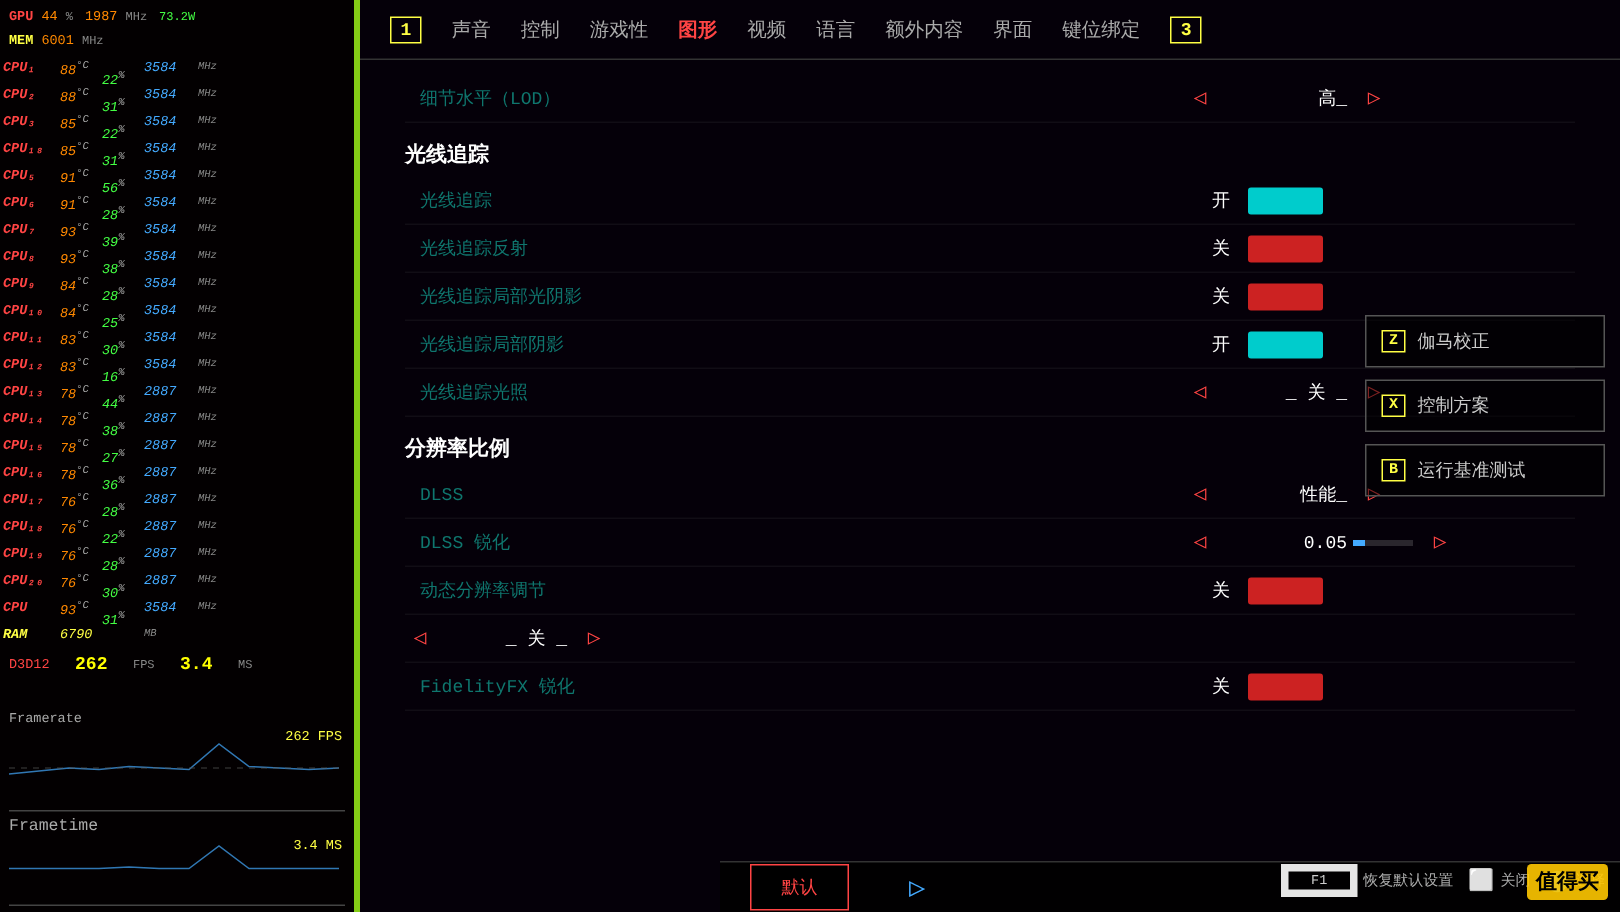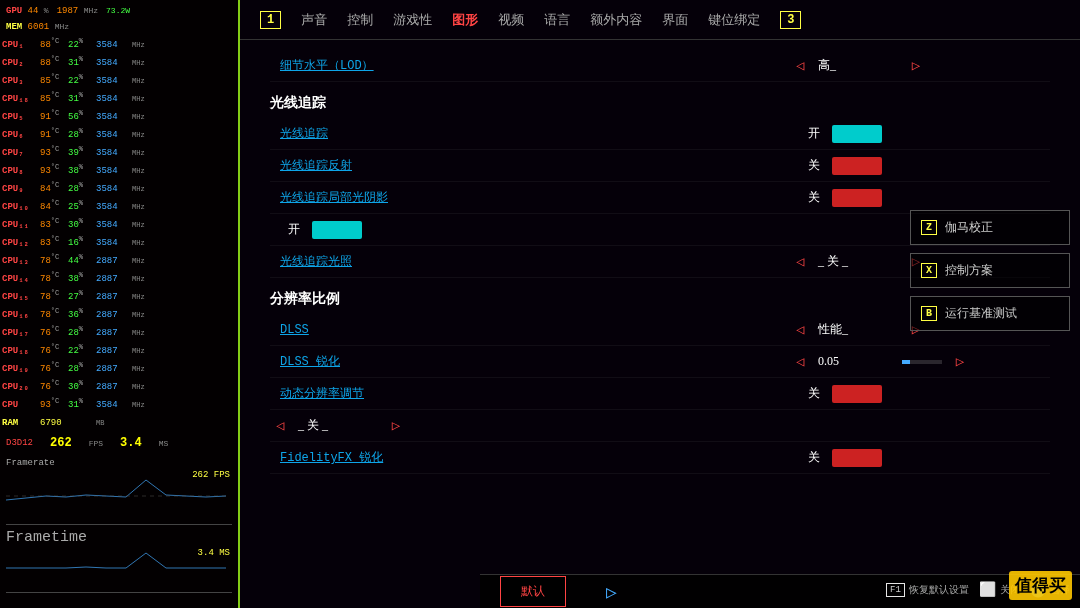--- a/index.html
+++ b/index.html
@@ -14,29 +14,30 @@
 
     
     .left-panel {
       position: absolute;
       left: 0;
       top: 0;
       width: 240px;
       height: 608px;
       background: rgba(0,0,0,0.7);
       padding: 4px 2px;
-      border-right: 2px solid #84cc16;
+      border-right: 4px solid #84cc16;
     }
 
     .stat-row {
       display: flex;
-      align-items: flex-end;
+      align-items: center;
       height: 18px;
       font-size: 10px;
       line-height: 18px;
+      font-style: italic;
     }
 
     .stat-label {
       color: #ff4444;
       width: 38px;
       font-size: 9px;
       font-weight: bold;
     }
 
     .stat-temp {
@@ -131,25 +132,24 @@
     }
 
     .setting-row {
       display: flex;
       align-items: center;
       height: 32px;
       border-bottom: 1px solid rgba(255,255,255,0.05);
     }
 
     .setting-label {
-      color: #0ea5e9;
+      color: #0f766e;
       font-size: 12px;
       flex: 1;
       padding-left: 10px;
-      text-decoration: underline;
     }
 
     .setting-control {
       display: flex;
       align-items: center;
       gap: 8px;
       min-width: 260px;
     }
 
     .arrow-btn {
@@ -157,22 +157,21 @@
       font-size: 14px;
       cursor: pointer;
       width: 20px;
       text-align: center;
     }
 
     .setting-value {
       color: #ffffff;
       font-size: 12px;
       min-width: 80px;
-      text-align: left;
-      font-family: Liberation Serif, serif;
+      text-align: right;
     }
 
     .toggle-on {
       background: #00cccc;
       width: 50px;
       height: 18px;
       border-radius: 2px;
     }
     .toggle-off {
       background: #cc2222;
@@ -262,32 +261,32 @@
     .bottom-action {
       display: flex;
       align-items: center;
       gap: 4px;
       color: #aaa;
       font-size: 10px;
       cursor: pointer;
     }
     .action-key {
       font-size: 9px;
-      border: 1px solid #e5e5e5;
-      padding: 1px 3px;
+      border: 5px solid #e5e5e5;
+      padding: 1px 15px;
       color: #ccc;
     }
 
     .watermark {
       position: absolute;
       bottom: 8px;
       right: 8px;
       background: rgba(255,200,0,0.9);
       color: #000;
-      font-size: 17px;
+      font-size: 14px;
       font-weight: bold;
       padding: 3px 6px;
       border-radius: 3px;
     }
 
     
     .mini-chart {
       width: 220px;
       height: 55px;
     }
@@ -488,33 +487,33 @@
   </div>
 
   <div class="d3d-row">
     <span class="d3d-label">D3D12</span>
     <span class="d3d-val">262</span>
     <span class="d3d-fps">FPS</span>
     <span class="d3d-ms">3.4</span>
     <span class="d3d-ms-unit">MS</span>
   </div>
 
-  <div style="padding:4px 4px;margin-top:2px;">
+  <div style="padding:4px 4px;margin-top:18px;">
     <div>
       <div style="color:#aaa;font-size:9px;margin-bottom:2px;">Framerate</div>
       <div style="position:relative;height:55px;border-bottom:1px solid #444;">
         <span style="position:absolute;right:2px;top:0;color:#ffff44;font-size:9px;">262 FPS</span>
         <svg class="mini-chart" viewBox="0 0 220 55">
           <polyline points="0,30 20,28 40,26 60,27 80,25 100,26 120,27 140,10 160,25 180,26 200,27 220,26" fill="none" stroke="#44aaff" stroke-width="1" opacity="0.7"></polyline>
           <line x1="0" y1="26" x2="220" y2="26" stroke="#555" stroke-width="0.5" stroke-dasharray="4,4"></line>
         </svg>
       </div>
     </div>
     <div style="margin-top:4px;">
-      <div style="color:#aaa;font-size:15px;margin-bottom:2px;">Frametime</div>
+      <div style="color:#aaa;font-size:11px;margin-bottom:2px;">Frametime</div>
       <div style="position:relative;height:45px;border-bottom:1px solid #444;">
         <span style="position:absolute;right:2px;top:0;color:#ffff44;font-size:9px;">3.4 MS</span>
         <svg width="220" height="45" viewBox="0 0 220 45">
           <polyline points="0,20 20,20 40,20 60,20 80,19 100,20 120,20 140,5 160,20 180,20 200,20 220,20" fill="none" stroke="#44aaff" stroke-width="1" opacity="0.7"></polyline>
         </svg>
       </div>
     </div>
   </div>
 </div>
 
@@ -565,20 +564,21 @@
 
     <div class="setting-row">
       <span class="setting-label">光线追踪局部光阴影</span>
       <div class="setting-control">
         <span class="toggle-label">关</span>
         <div class="toggle-off"></div>
       </div>
     </div>
 
     <div class="setting-row">
+      <span class="setting-label">光线追踪局部阴影</span>
       <div class="setting-control">
         <span class="toggle-label">开</span>
         <div class="toggle-on"></div>
       </div>
     </div>
 
     <div class="setting-row">
       <span class="setting-label">光线追踪光照</span>
       <div class="setting-control">
         <span class="arrow-btn">◁</span>

